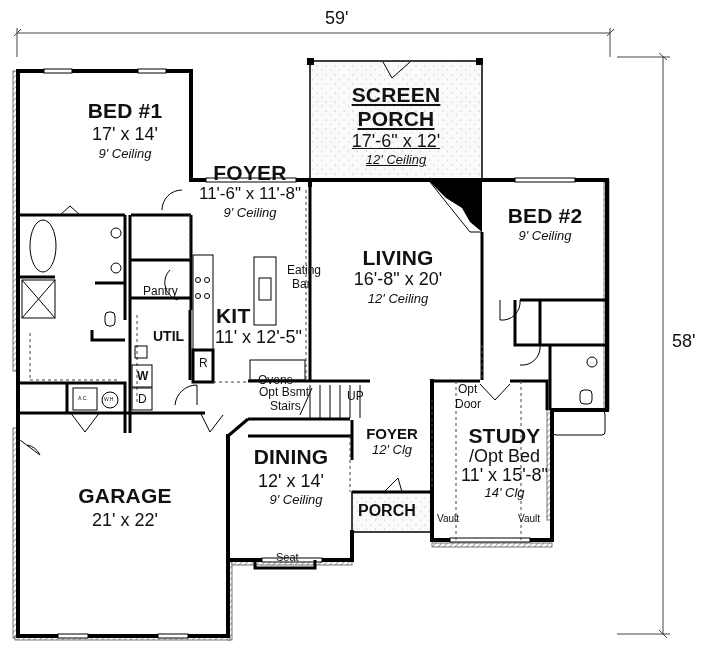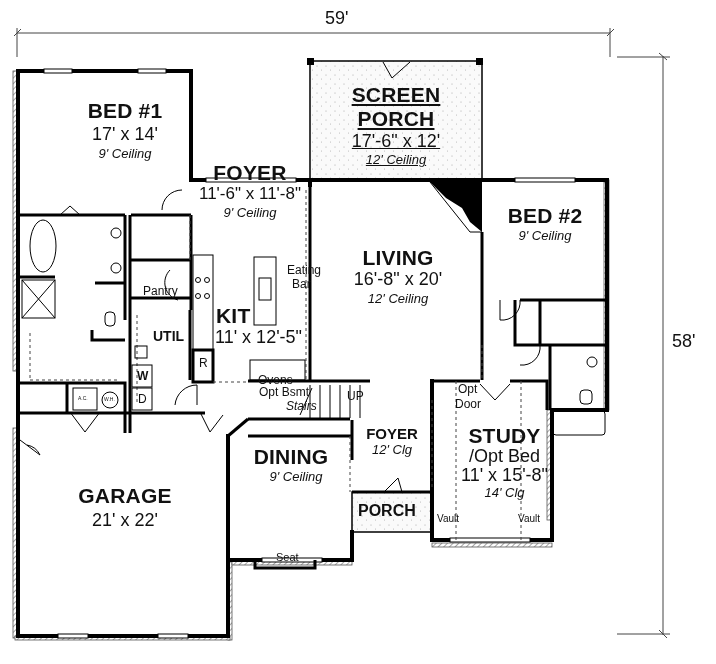--- a/index.html
+++ b/index.html
@@ -252,35 +252,36 @@
 <div class="lbl small" style="left:143px; top:285px;">Pantry</div>
 <div class="lbl small" style="left:287px; top:264px;">Eating</div>
 <div class="lbl small" style="left:292px; top:278px;">Bar</div>
 <div class="lbl small" style="left:258px; top:346px;margin-top:28px;">Ovens</div>
 <div class="lbl small" style="left:199px; top:357px;">R</div>
 <div class="lbl small" style="left:137px; top:370px; font-weight:bold;">W</div>
 <div class="lbl small" style="left:138px; top:393px;">D</div>
 <div class="lbl" style="left:78px; top:396px; font-size:5px;">A.C.</div>
 <div class="lbl" style="left:104px; top:397px; font-size:5px;">W.H.</div>
 <div class="lbl small" style="left:259px; top:386px;">Opt Bsmt</div>
-<div class="lbl small" style="left:286px; top:400px;font-style:italic;">Stairs</div>
+<div class="lbl small" style="left:270px; top:400px;">Stairs</div>
 <div class="lbl small" style="left:347px; top:390px;">UP</div>
 <div class="lbl small" style="left:458px; top:383px;">Opt</div>
 <div class="lbl small" style="left:455px; top:398px;">Door</div>
 <div class="lbl tiny" style="left:437px; top:514px;">Vault</div>
 <div class="lbl tiny" style="left:518px; top:514px;">Vault</div>
 <div class="lbl small" style="left:276px; top:552px; font-size:11px;">Seat</div>
 
 <div class="lbl" style="left:55px; top:485px; width:140px;">
   <div class="name">GARAGE</div>
   <div class="size" style="margin-top:5px;">21' x 22'</div>
 </div>
 
 <div class="lbl" style="left:236px; top:446px; width:110px;">
   <div class="name">DINING</div>
+  <div class="size" style="margin-top:5px;">12' x 14'</div>
   <div class="ceil" style="margin-top:3px; padding-left:10px;">9' Ceiling</div>
 </div>
 
 <div class="lbl" style="left:357px; top:426px; width:70px;">
   <div style="font-weight:bold; font-size:15px;">FOYER</div>
   <div class="ceil" style="margin-top:2px;">12' Clg</div>
 </div>
 
 <div class="lbl" style="left:358px; top:503px; font-weight:bold; font-size:16px;">PORCH</div>
 

